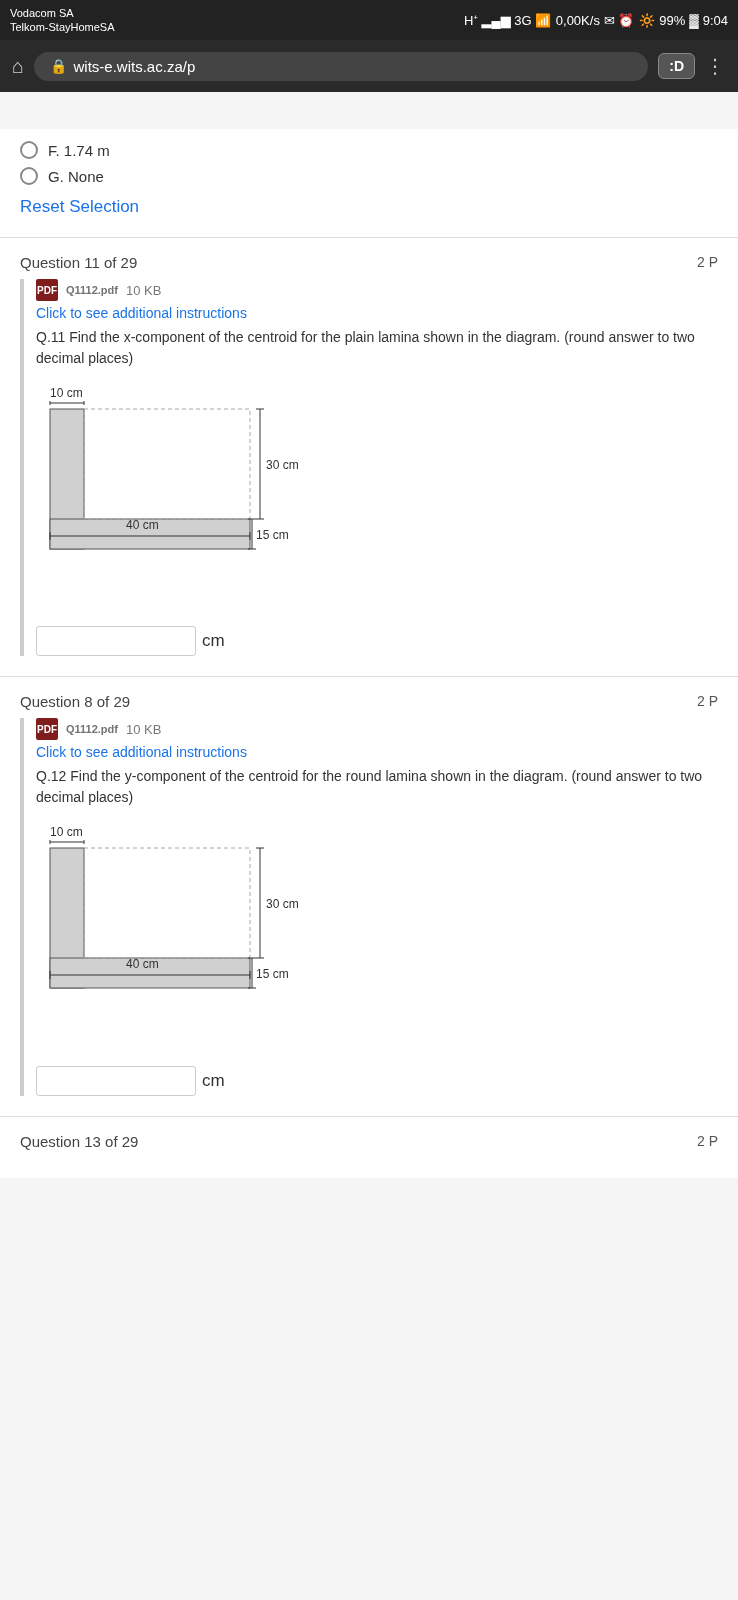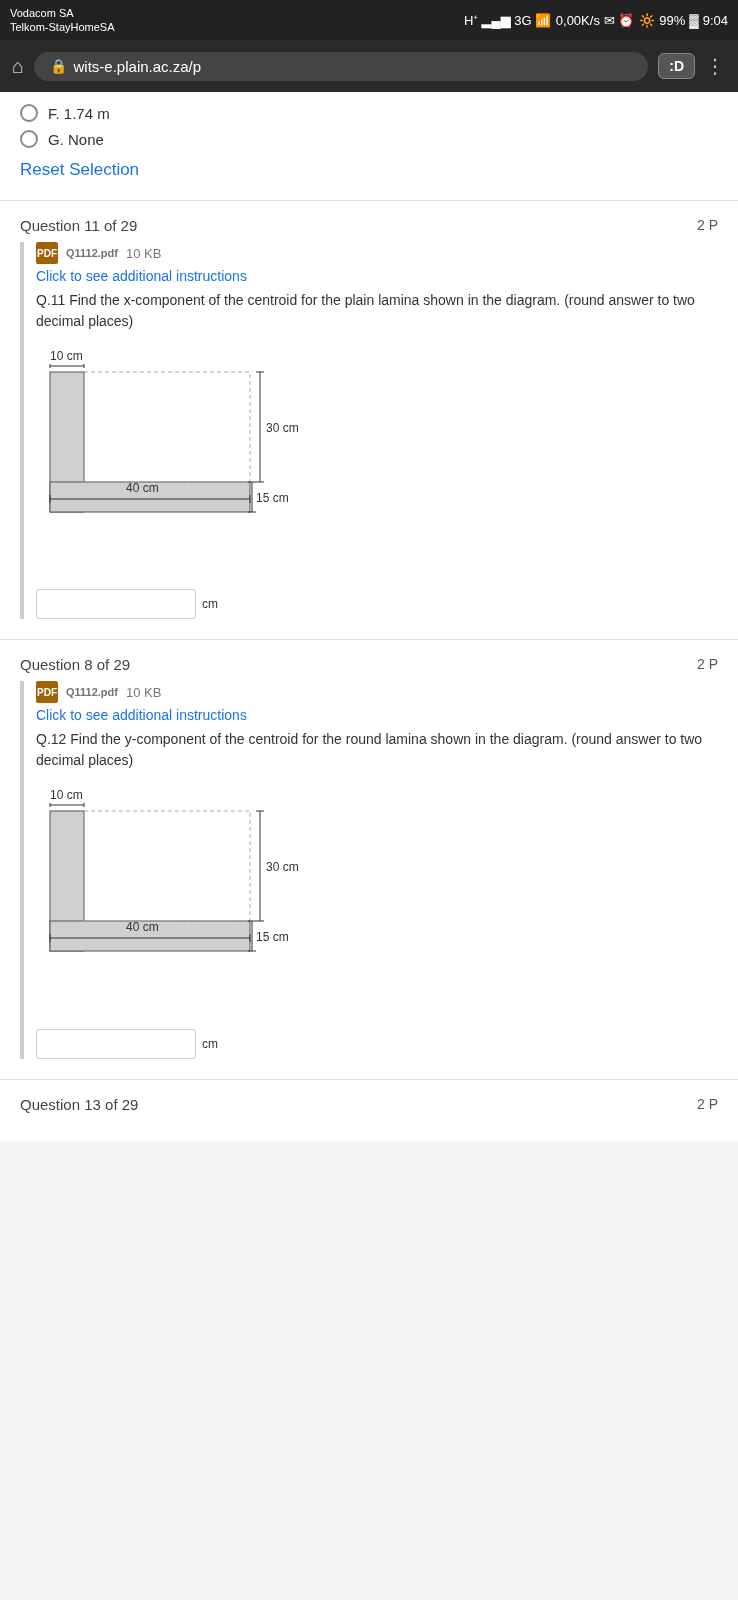--- a/index.html
+++ b/index.html
@@ -69,20 +69,21 @@
     .page-content {
       background: #fff;
       padding: 0;
     }
 
     
     .prev-question-tail {
       padding: 12px 20px 4px 20px;
       font-size: 15px;
       color: #333;
+      margin-top: 37px;
     }
     .radio-option {
       display: flex;
       align-items: center;
       gap: 10px;
       margin-bottom: 8px;
       font-size: 15px;
       color: #333;
     }
     .radio-circle {
@@ -142,21 +143,21 @@
       align-items: center;
       gap: 8px;
       margin-bottom: 4px;
     }
     .pdf-icon {
       display: inline-flex;
       align-items: center;
       justify-content: center;
       width: 22px;
       height: 22px;
-      background: #a16207;
+      background: #7f1d1d;
       color: #fff;
       font-size: 10px;
       font-weight: bold;
       border-radius: 2px;
     }
     .pdf-link {
       color: #737373;
       font-size: 11px;
       text-decoration: none;
       font-weight: bold;
@@ -198,21 +199,21 @@
     }
     .answer-input {
       border: 1px solid #ccc;
       border-radius: 3px;
       padding: 5px 8px;
       font-size: 14px;
       width: 160px;
       height: 30px;
     }
     .answer-unit {
-      font-size: 12px;
+      font-size: 17px;
       color: #333;
     }
   </style>
 </head>
 <body>
 
 <div class="status-bar">
   <div class="status-bar-left">
     <span>Vodacom SA</span>
     <span>Telkom-StayHomeSA</span>
@@ -227,21 +228,21 @@
     <span>99%</span>
     <span>▓</span>
     <span>9:04</span>
   </div>
 </div>
 
 <div class="browser-chrome">
   <div class="home-btn">⌂</div>
   <div class="url-bar">
     <span class="lock-icon">🔒</span>
-    <span>wits-e.plain.ac.za/p</span>
+    <span>wits-e.wits.ac.za/p</span>
   </div>
   <div class="url-badge">:D</div>
   <div class="menu-dots">⋮</div>
 </div>
 
 <div class="page-content">
 
   <div class="prev-question-tail">
     <div class="radio-option">
       <span class="radio-circle"></span>

